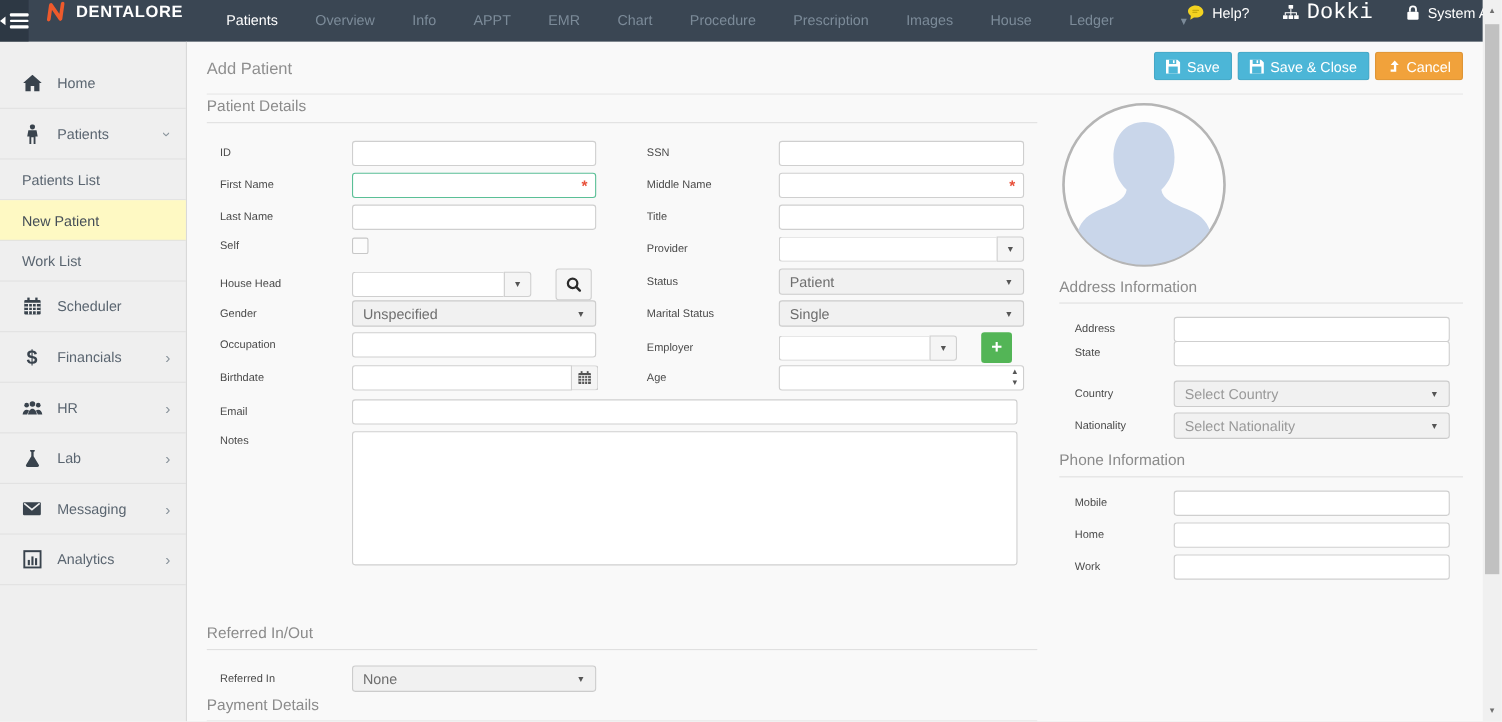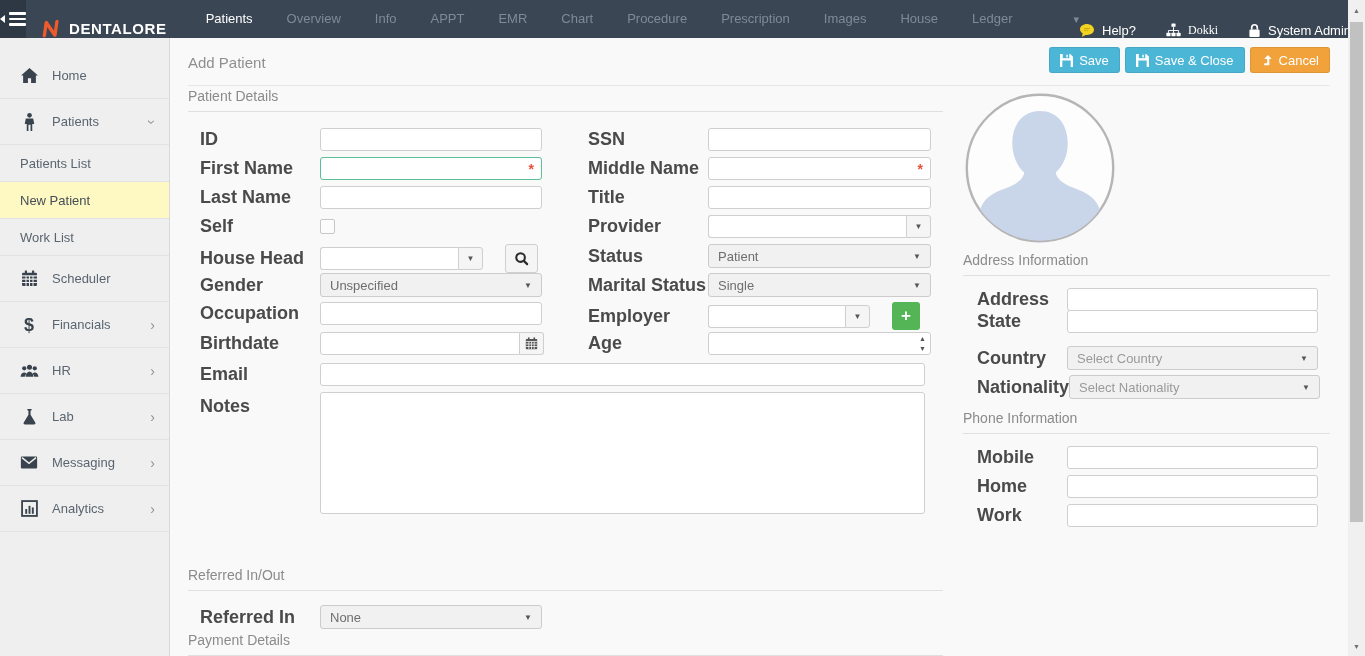--- a/index.html
+++ b/index.html
@@ -1,34 +1,34 @@
 <!DOCTYPE html>
 <html><head>
 <meta charset="utf-8">
 <style>
   html,body{margin:0;padding:0;}
   body{font-family:"Liberation Sans","DejaVu Sans",sans-serif;background:#e9e9e9;}
   .app{position:relative;width:1365px;height:656px;overflow:hidden;background:#f9f9f9;}
 
   
-  .topbar{position:absolute;left:0;top:0;width:1348px;height:38px;background:#3a4653;display:flex;align-items:flex-end;}
+  .topbar{position:absolute;left:0;top:0;width:1348px;height:38px;background:#3a4653;display:flex;align-items:flex-start;}
   .toggle{width:56px;height:38px;background:#2d3844;display:flex;align-items:center;justify-content:center;gap:4px;cursor:pointer;}
   .caret-left{width:0;height:0;border-top:4px solid transparent;border-bottom:4px solid transparent;border-right:5px solid #fff;}
   .burger{display:flex;flex-direction:column;gap:3px;}
   .burger i{display:block;width:17px;height:2.5px;background:#fff;border-radius:1px;}
   .brand{display:flex;align-items:center;margin-left:16px;}
   .brand svg{transform:skewX(-8deg);}
   .brand-text{color:#fff;font-weight:bold;font-size:15px;letter-spacing:.6px;margin-left:9px;}
   .nav{display:flex;align-items:center;margin-left:22px;height:38px;}
   .nav-item{color:#7c8b99;font-size:13px;padding:0 17px;line-height:38px;cursor:pointer;white-space:nowrap;}
   .nav-item.active{color:#ffffff;}
   .nav-caret{color:#7c8b99;font-size:11px;margin-left:44px;cursor:pointer;}
   .tb-right{margin-left:auto;display:flex;align-items:center;gap:30px;padding-right:28px;}
   .tb-group{display:flex;align-items:center;gap:7px;color:#fff;font-size:13px;cursor:pointer;white-space:nowrap;}
-  .serif{font-family:Liberation Serif, serif;font-size:12px;}
+  .serif{font-family:Liberation Mono, monospace;font-size:20px;}
 
   
   .sidebar{position:absolute;left:0;top:38px;width:170px;height:618px;background:#efefef;border-right:1px solid #d9d9d9;box-sizing:border-box;padding-top:15px;}
   .side-item{display:flex;align-items:center;height:46px;border-bottom:1px solid #e2e2e2;padding-left:18px;cursor:pointer;color:#5a6570;font-size:13px;box-sizing:border-box;}
   .side-item .ico{width:22px;display:flex;justify-content:center;color:#39434d;}
   .side-item .s-label{margin-left:12px;}
   .side-item .chev{margin-left:auto;margin-right:14px;color:#8a949c;font-size:14px;line-height:1;}
   .chev.down{transform:rotate(90deg);}
   .side-sub{display:flex;align-items:center;height:37px;border-bottom:1px solid #e2e2e2;padding-left:20px;cursor:pointer;color:#5a6570;font-size:13px;box-sizing:border-box;}
   .side-sub.active{background:#fef9c3;color:#454e57;}
@@ -39,21 +39,21 @@
   .page-title{position:absolute;left:18px;top:16px;font-size:15px;color:#8f8f8f;}
   .title-divider{position:absolute;left:18px;top:47px;width:1142px;height:1px;background:#e7e7e7;}
   .section-h{position:absolute;font-size:14px;color:#8b8b8b;border-bottom:1px solid #e0e0e0;padding-bottom:7px;}
 
   .btns{position:absolute;top:9px;right:18px;display:flex;gap:5px;}
   .btn{display:flex;align-items:center;gap:6px;height:26px;padding:0 10px;border-radius:3px;color:#fff;font-size:13px;cursor:pointer;border:1px solid rgba(0,0,0,.08);box-sizing:border-box;}
   .btn-blue{background:#4cb6d7;}
   .btn-orange{background:#f1a23b;}
 
   .row{position:absolute;display:flex;align-items:center;}
-  .lbl{font-size:18px;color:#4a4a4a;font-weight:700;}
+  .lbl{font-size:10px;color:#4a4a4a;font-weight:400;}
   .w120{flex:0 0 120px;}
   .w90{flex:0 0 90px;}
   .txt{box-sizing:border-box;height:23px;border:1px solid #cfcfcf;border-radius:3px;background:#fff;padding:0 6px;font-size:13px;color:#333;outline:none;font-family:inherit;}
   textarea.txt{resize:none;padding:4px 6px;}
   .req-wrap{position:relative;display:flex;}
   .req-wrap .star{position:absolute;right:8px;top:4px;color:#e8503a;font-size:14px;font-weight:bold;}
   .green-border{border-color:#5abf96;}
   .sel{box-sizing:border-box;display:flex;align-items:center;height:24px;background:#f1f1f1;border:1px solid #cccccc;border-radius:3px;padding:0 9px;font-size:13px;color:#6e6e6e;cursor:pointer;}
   .sel-arrow{margin-left:auto;font-size:8px;color:#555;}
   .sel .ph{color:#9a9a9a;}

